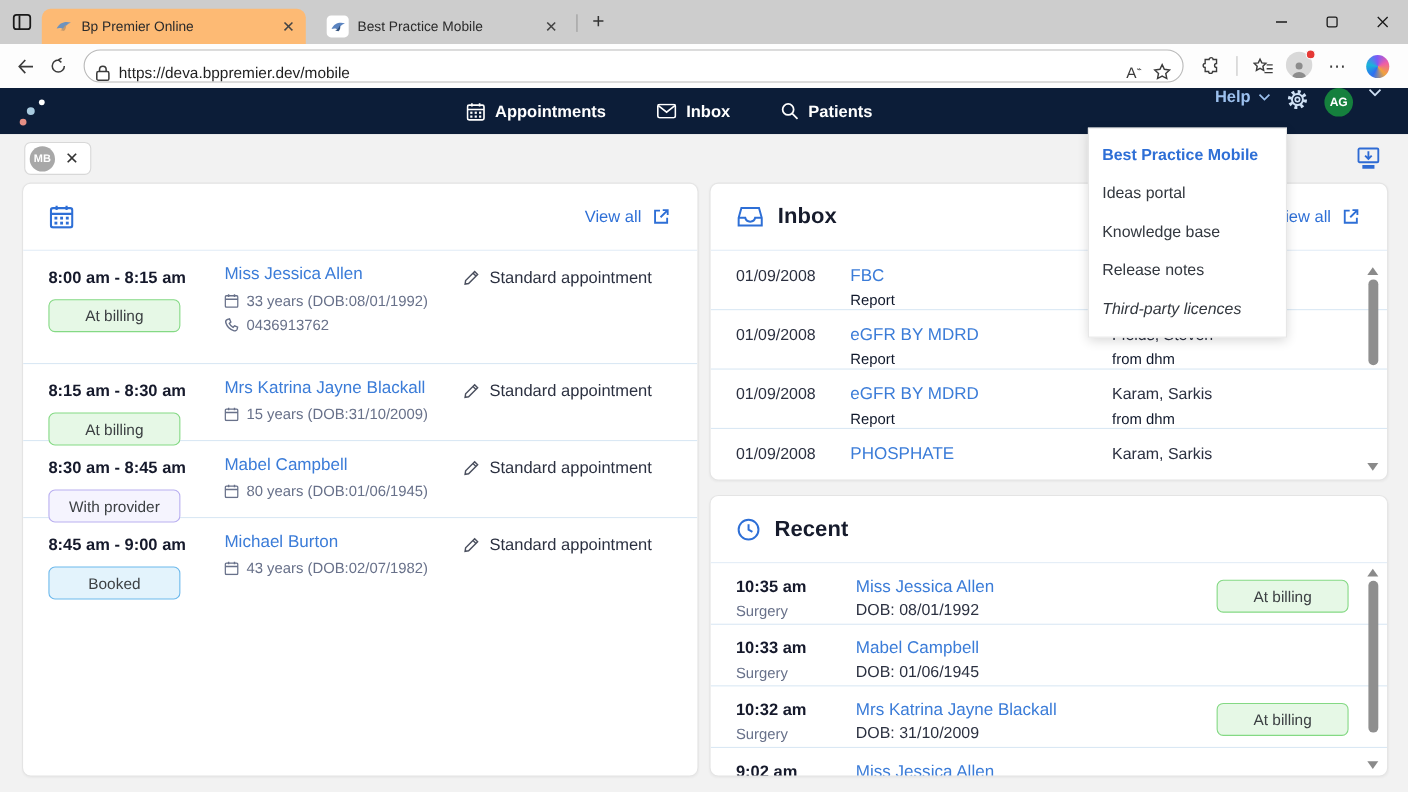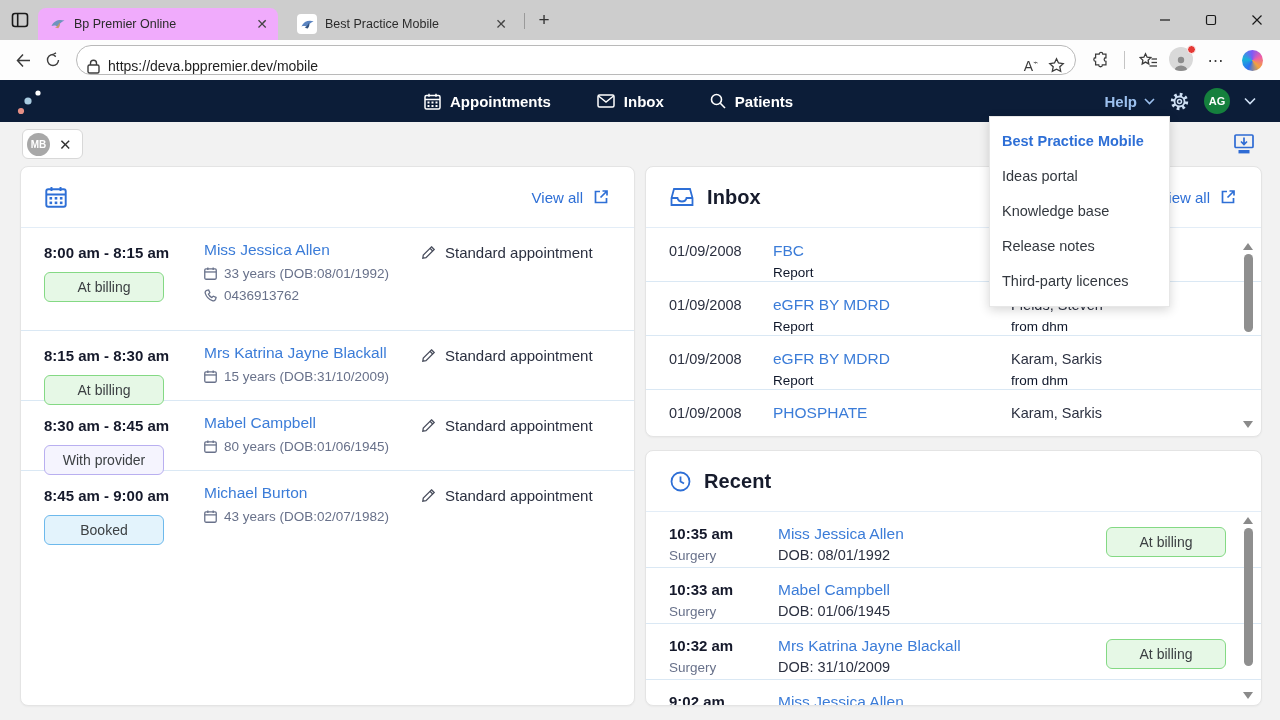--- a/index.html
+++ b/index.html
@@ -4,21 +4,21 @@
 <style>
   *{margin:0;padding:0;box-sizing:border-box}
   html,body{width:1280px;height:720px;overflow:hidden}
   body{font-family:"Liberation Sans",sans-serif;background:#f2f2f2;position:relative;color:#1d2433}
   svg{display:block}
 
   
   #titlebar{position:absolute;left:0;top:0;width:1280px;height:40px;background:#cdcdcd;display:flex;align-items:flex-end}
   .tab-layout-btn{position:absolute;left:9px;top:9px;width:22px;height:22px;display:flex;align-items:center;justify-content:center;cursor:pointer}
   .tab{display:flex;align-items:center;gap:8px;height:32px;padding:0 10px 0 12px;font-size:12.5px;color:#2b2b2b}
-  .tab.active{position:absolute;left:38px;top:8px;width:240px;background:#f0abfc;border-radius:8px 8px 0 0}
+  .tab.active{position:absolute;left:38px;top:8px;width:240px;background:#fdba74;border-radius:8px 8px 0 0}
   .tab.inactive{position:absolute;left:285px;top:8px;width:232px}
   .tab .title{flex:1;white-space:nowrap;overflow:hidden}
   .tab-close{font-size:14px;color:#444;cursor:pointer;line-height:1}
   .favicon-box{width:20px;height:20px;border-radius:4px;background:#fff;display:flex;align-items:center;justify-content:center}
   .tabbar-divider{position:absolute;left:524px;top:13px;width:1px;height:16px;background:#9a9a9a}
   .newtab-btn{position:absolute;left:533px;top:9px;width:22px;height:22px;font-size:19px;color:#333;display:flex;align-items:center;justify-content:center;cursor:pointer}
   .win-controls{position:absolute;right:0;top:0;height:40px;display:flex}
   .win-btn{width:46px;height:40px;display:flex;align-items:center;justify-content:center;cursor:pointer}
 
   
@@ -32,21 +32,21 @@
   .tb-divider{width:1px;height:18px;background:#c4c4c4;margin:0 2px}
   .profile-wrap{position:relative;width:26px;height:26px}
   .profile-circle{width:24px;height:24px;border-radius:50%;background:#d9d9d9;display:flex;align-items:flex-end;justify-content:center;overflow:hidden}
   .profile-dot{position:absolute;right:-1px;top:-2px;width:9px;height:9px;border-radius:50%;background:#e53935;border:1.5px solid #fdfdfd}
   .copilot{width:21px;height:21px;border-radius:50%;background:conic-gradient(from 210deg,#2d6ff2,#19b5d8,#7a5af8,#ef5da8,#f2a33c,#2d6ff2)}
 
   
   #navbar{position:absolute;left:0;top:80px;width:1280px;height:42px;background:#0c1d38;color:#fff}
   .nav-center{position:absolute;left:424px;top:0;height:42px;display:flex;align-items:center;gap:46px}
   .nav-item{display:flex;align-items:center;gap:9px;font-size:15px;font-weight:600;cursor:pointer;white-space:nowrap}
-  .nav-right{position:absolute;right:24px;top:0;height:42px;display:flex;align-items:center;gap:14px}
+  .nav-right{position:absolute;right:24px;top:0;height:42px;display:flex;align-items:flex-start;gap:14px}
   .help-item{display:flex;align-items:center;gap:7px;font-size:15px;font-weight:600;color:#9cc0ee;cursor:pointer}
   .avatar-ag{width:26px;height:26px;border-radius:50%;background:#15803d;color:#fff;font-size:11px;font-weight:700;display:flex;align-items:center;justify-content:center}
   #bp-logo{position:absolute;left:14px;top:6px}
 
   
   #chipstrip{position:absolute;left:0;top:122px;width:1280px;height:44px;background:#f2f2f2}
   .patient-chip{position:absolute;left:22px;top:7px;height:30px;background:#fff;border:1px solid #d8d8d8;border-radius:6px;display:flex;align-items:center;gap:9px;padding:0 10px 0 4px;cursor:pointer}
   .chip-avatar{width:23px;height:23px;border-radius:50%;background:#a8a8a8;color:#fff;font-size:10px;font-weight:700;display:flex;align-items:center;justify-content:center}
   .chip-close{font-size:15px;color:#333;line-height:1}
   .install-btn{position:absolute;right:25px;top:11px;cursor:pointer}
@@ -554,14 +554,14 @@
     <div class="scroll-thumb" style="height:138px"></div>
     <div class="scroll-arrow down" style="margin-top:auto"></div>
   </div>
 </div>
 
 <div id="help-menu">
   <div class="menu-item highlight" style="line-height: 19px;">Best Practice Mobile</div>
   <div class="menu-item" style="line-height: 19px;">Ideas portal</div>
   <div class="menu-item" style="line-height: 19px;">Knowledge base</div>
   <div class="menu-item" style="line-height: 19px;">Release notes</div>
-  <div class="menu-item" style="line-height: 19px;">Third-party licences</div>
+  <div class="menu-item" style="line-height: 19px; font-style: italic;">Third-party licences</div>
 </div>
 
 </body></html>

